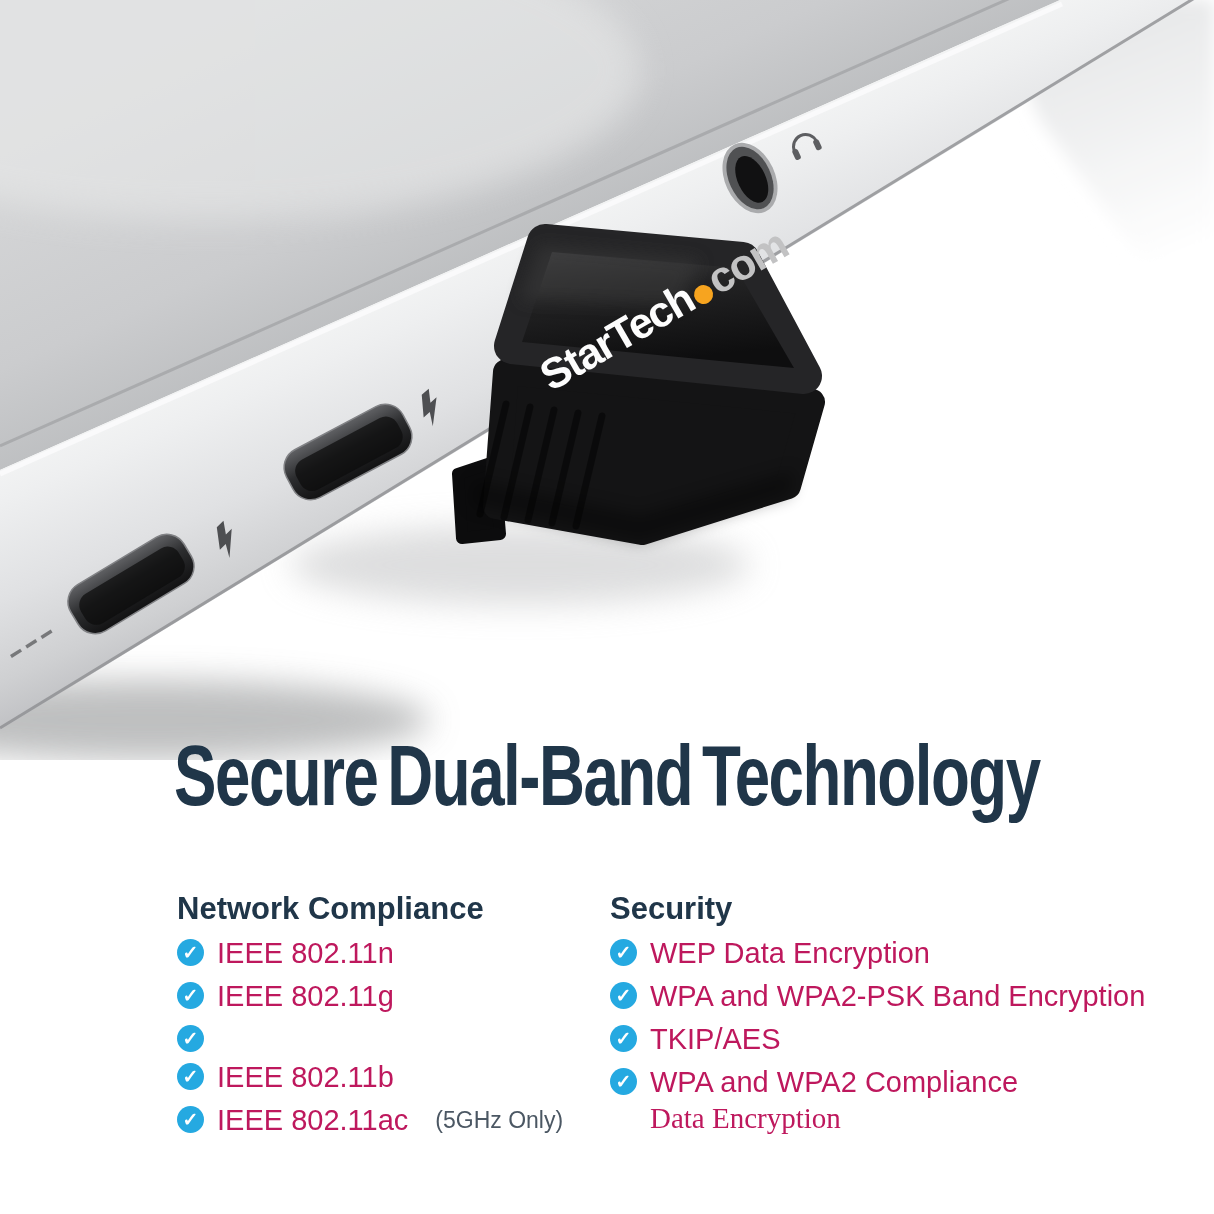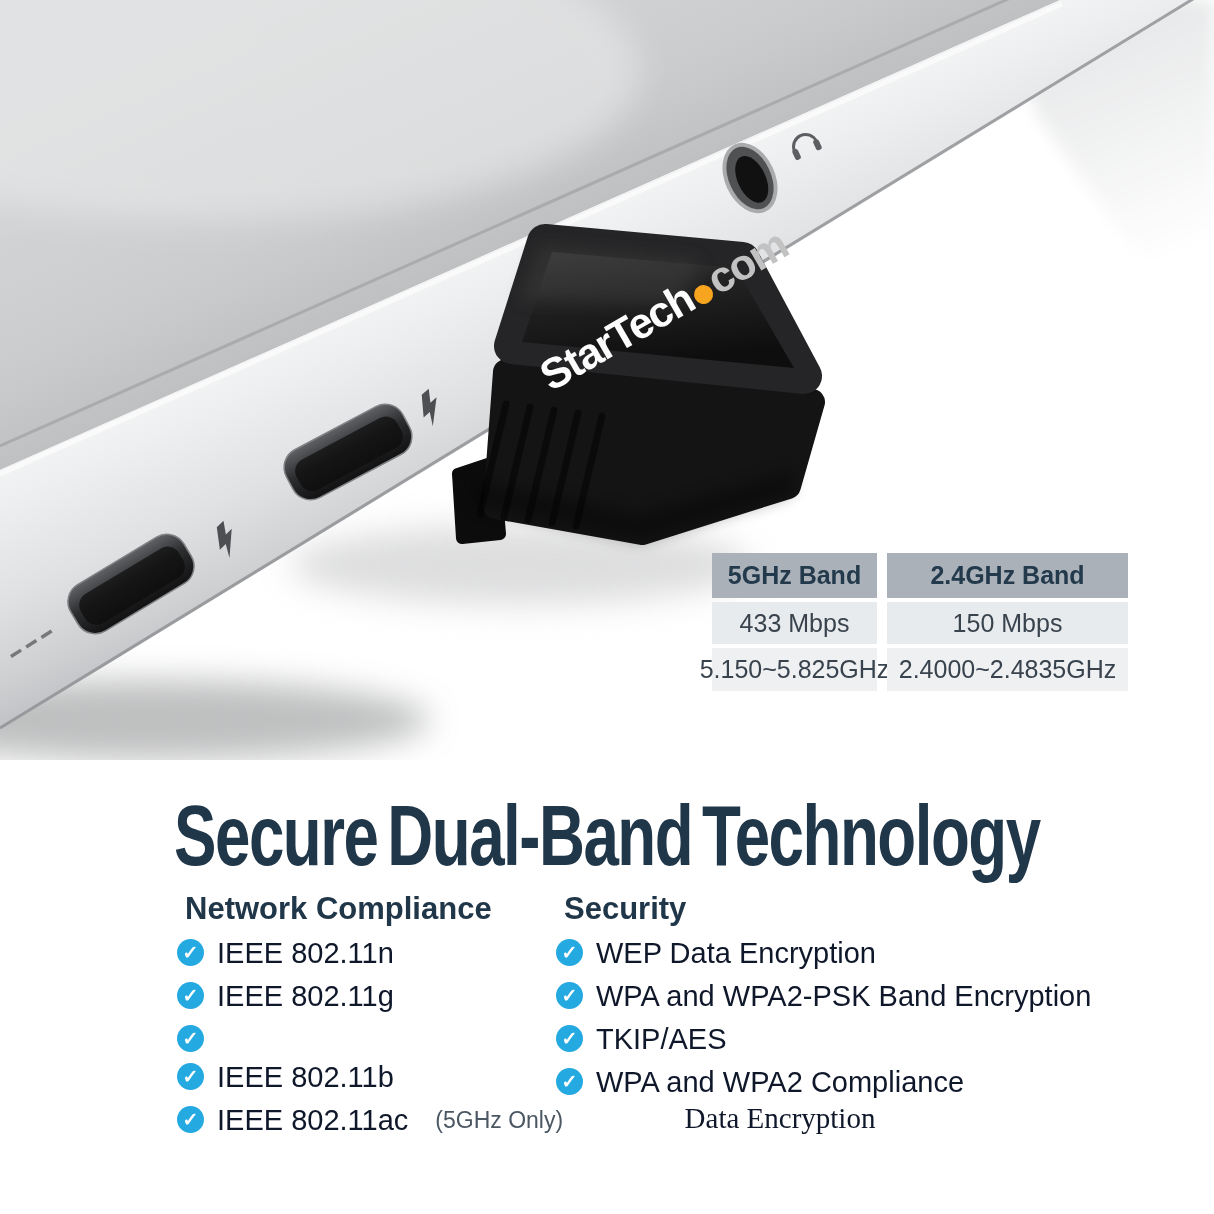--- a/index.html
+++ b/index.html
@@ -15,42 +15,42 @@
     display:grid; grid-template-columns:165px 241px; grid-template-rows:45px 42px 43px;
     column-gap:10px; row-gap:4px;
   }
   .cell { display:flex; align-items:center; justify-content:center;
           font-size:25px; color:#39434d; white-space:nowrap; }
   .cell.head { background:#abb1b8; color:#223a4c; font-weight:bold; }
   .cell.r2 { background:#e8ebed; }
   .cell.r3 { background:#eef0f2; }
 
   
-  .headline { position:absolute; top:792px; left:0; right:0;
+  .headline { position:absolute; top:732px; left:0; right:0;
               display:flex; justify-content:center;align-items:center; }
   .headline h1 {
     margin:0; font-size:86px; line-height:86px; font-weight:bold;
     color:#203649; letter-spacing:-2px; word-spacing:-0.1em;
     transform:scaleX(0.74); transform-origin:center; white-space:nowrap;
   }
 
   
   .section { position:absolute; }
   .section-network { left:177px; top:891px; width:400px; }
-  .section-security { left:556px; top:891px; width:560px; }
-  .section h2 { margin:0 0 8px 8px; font-size:31px; line-height:36px;
+  .section-security { left:610px; top:891px; width:560px; }
+  .section h2 { margin:0 0 8px 0; font-size:31px; line-height:36px;
                 color:#203649; font-weight:bold; }
   .section ul { list-style:none; margin:0; padding:0; }
   .section li { display:flex; align-items:flex-start; margin-bottom:7px; }
   .chk {
     width:27px; height:27px; border-radius:50%; background:#25a9e1;
     color:#ffffff; font-size:19px; line-height:27px; text-align:center;
     font-weight:bold; flex:0 0 27px; margin:4px 13px 0 0;
   }
-  .item-text { font-size:29px; line-height:36px; color:#0f172a;text-align:center; }
+  .item-text { font-size:29px; line-height:36px; color:#be185d; }
   .item-note { font-size:23px; line-height:36px; color:#4b5763; margin-left:27px; }
   .line2 { display:block;font-family:Liberation Serif, serif; }
 </style>
 </head>
 <body>
 
 <div class="canvas">
 
   <svg class="photo-svg" width="1214" height="760" viewBox="0 0 1214 760">
     <defs>
@@ -159,28 +159,20 @@
         <line x1="576" y1="526" x2="602" y2="416"></line>
       </g>
       <g transform="translate(649,318) rotate(-30)" font-family="Liberation Sans, sans-serif" font-weight="bold" font-size="43" letter-spacing="-1.5">
         <text x="47" y="15" text-anchor="end" fill="#fdfdfd">StarTech</text>
         <circle cx="59" cy="7" r="9.5" fill="#f7a41f"></circle>
         <text x="71" y="15" text-anchor="start" fill="#c2c2c3">com</text>
       </g>
     </g>
   </svg>
 
-  <div class="spec-table">
-    <div class="cell head">5GHz Band</div>
-    <div class="cell head">2.4GHz Band</div>
-    <div class="cell r2">433 Mbps</div>
-    <div class="cell r2">150 Mbps</div>
-    <div class="cell r3">5.150~5.825GHz</div>
-    <div class="cell r3">2.4000~2.4835GHz</div>
-  </div>
 
   <div class="headline">
     <h1>Secure Dual-Band Technology</h1>
   </div>
 
   <section class="section section-network">
     <h2>Network Compliance</h2>
     <ul>
       <li>
         <span class="chk">✓</span>

